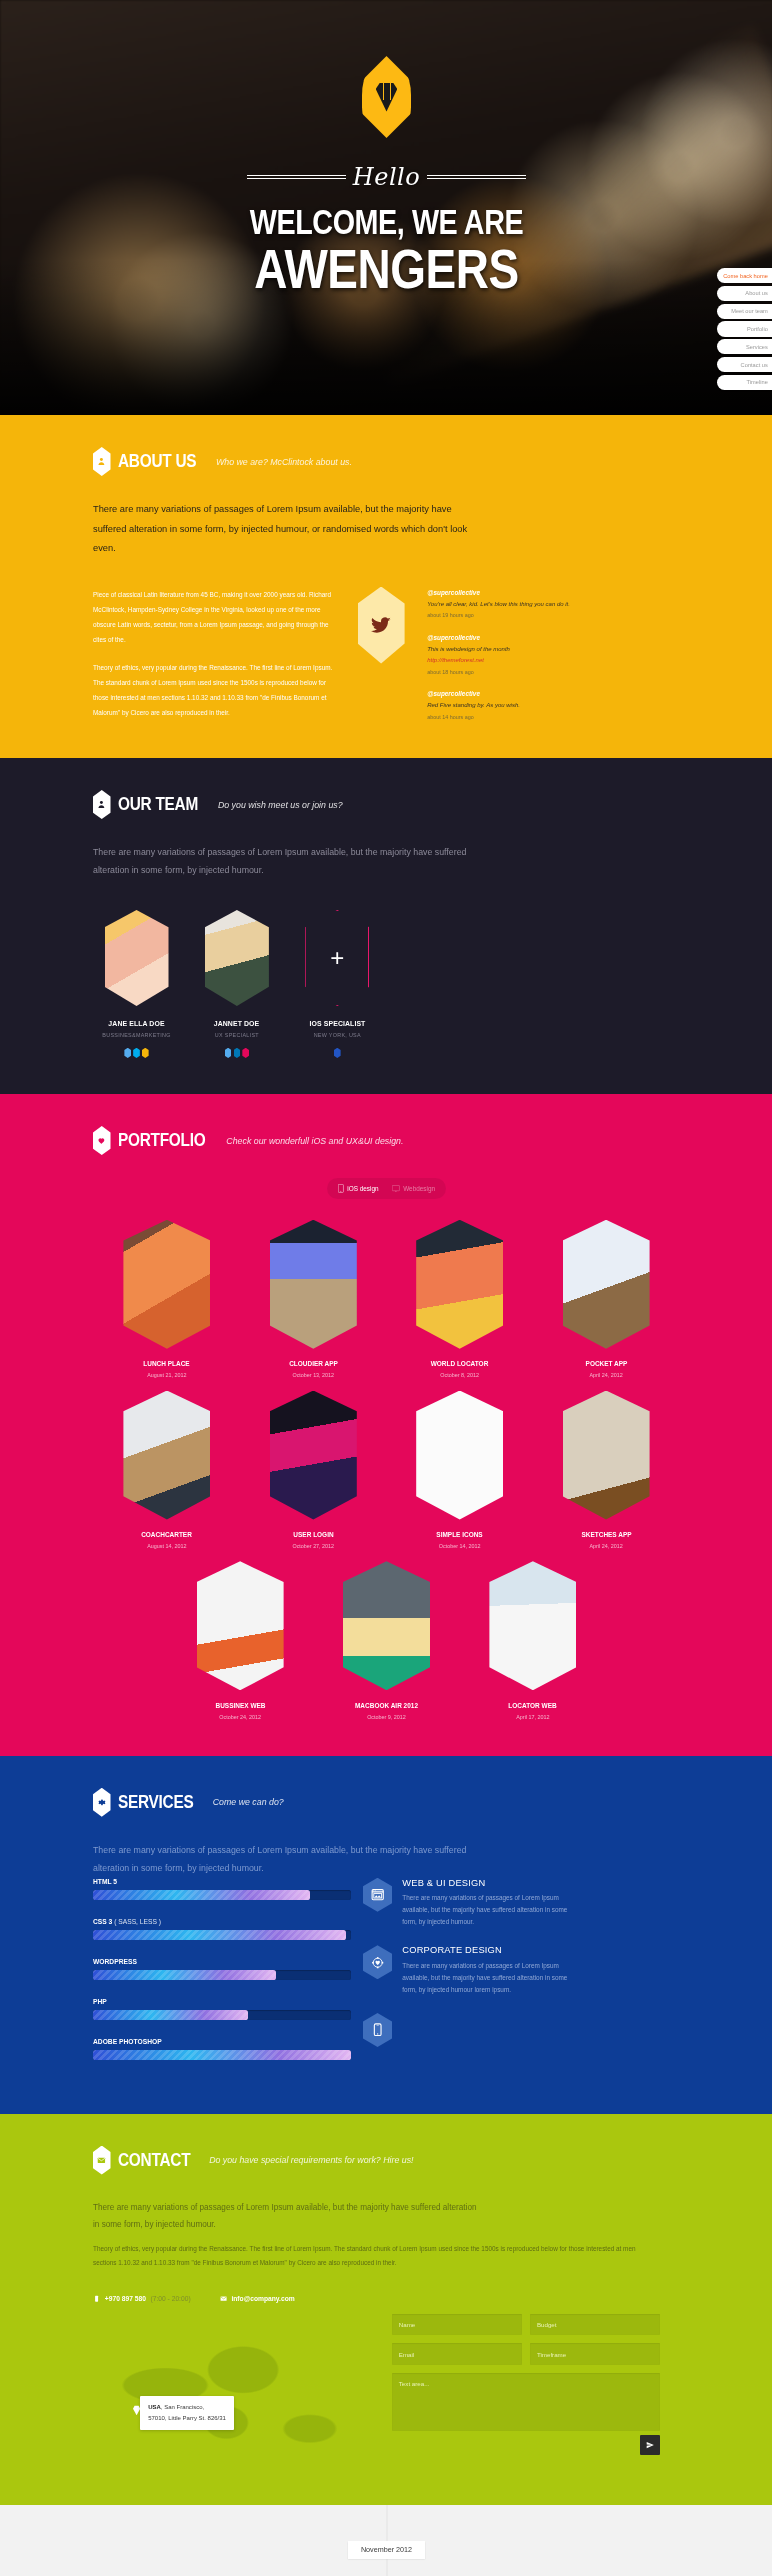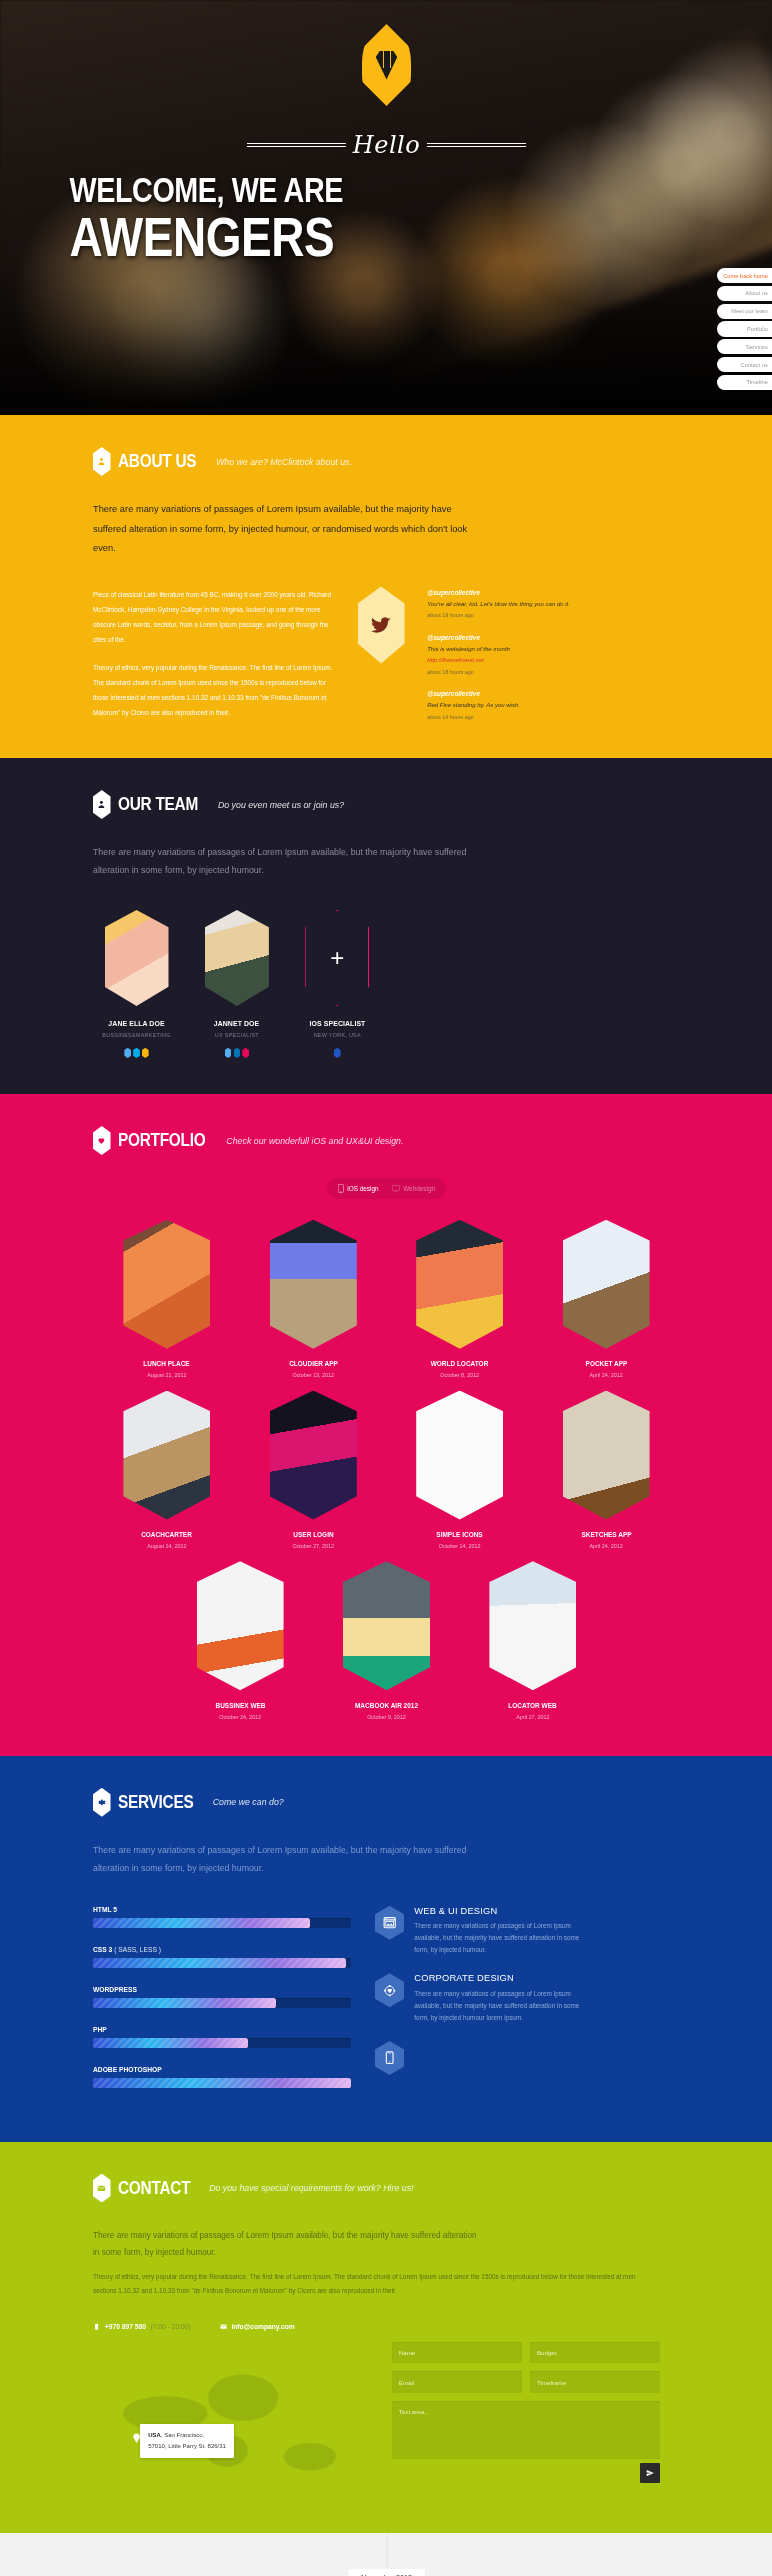--- a/index.html
+++ b/index.html
@@ -18,21 +18,21 @@
        radial-gradient(circle at 78% 52%, rgba(255,225,170,.40) 0 2.5%, transparent 15%),
        radial-gradient(circle at 88% 40%, rgba(255,235,190,.45) 0 2%, transparent 13%),
        radial-gradient(circle at 95% 32%, rgba(255,240,210,.40) 0 2%, transparent 12%),
        linear-gradient(170deg,#2b211b 0%,#1a1310 38%,#0b0806 100%);
      filter:blur(1px);}
   .hero-bridge{position:absolute;right:-31px;top:98px;width:464px;height:216px;
      background:linear-gradient(to top left, rgba(255,190,110,.30), transparent 55%);
      transform:rotate(-20deg);filter:blur(4.6px);}
   .hero-skyline{position:absolute;left:0;bottom:0;width:100%;height:155px;
      background:linear-gradient(to top,rgba(0,0,0,.92),rgba(0,0,0,0));}
-  .hero-inner{position:relative;padding-top:24px;}
+  .hero-inner{position:relative;text-align:center;padding-top:56px;}
   .logo-pin{width:49px;height:82px;margin:0 auto;background:#fdb913;
      border-radius:25px 25px 25px 25px / 40px 40px 31px 31px;
      clip-path:polygon(50% 0%,100% 30%,100% 70%,50% 100%,0 70%,0 30%);
      display:flex;align-items:center;justify-content:center;}
   .logo-diamond{width:21.6px;height:29px;background:#1a1a1a;
      clip-path:polygon(0 22%,20% 0,80% 0,100% 22%,50% 100%);position:relative;}
   .logo-diamond:before,.logo-diamond:after{content:"";position:absolute;top:0;bottom:40%;width:0.5px;background:#fdb913;}
   .logo-diamond:before{left:33%;} .logo-diamond:after{left:66%;}
   .hello-row{display:flex;align-items:center;justify-content:center;gap:7.2px;margin-top:27px;}
   .hello-rule{width:99px;height:4.1px;border-top:1px solid #fff;border-bottom:1px solid #fff;}
@@ -122,21 +122,21 @@
   .t9{background:linear-gradient(175deg,#515b66 0 48%,#eceff2 48% 100%);}
   .t10{background:linear-gradient(170deg,#f4f4f4 0 58%,#e8622c 58% 78%,#f4f4f4 78% 100%);}
   .t11{background:linear-gradient(180deg,#5c6770 0 44%,#f3dd9b 44% 74%,#1aa57a 74% 100%);}
   .t12{background:linear-gradient(178deg,#d8e5ee 0 34%,#f6f6f6 34% 100%);}
   .pf-name{margin-top:10.3px;font-size:7.2px;font-weight:bold;transform:scaleX(.9);}
   .pf-date{margin-top:4.1px;font-size:5.4px;color:rgba(255,255,255,.68);}
 
   
   #services{background:#0d3d96;color:#fff;}
   #services .sec-lead{color:#7e9ad0;}
-  .sv-cols{display:flex;gap:24px;margin-top:28px;}
+  .sv-cols{display:flex;gap:12px;}
   .skills{width:258px;}
   .skill{margin-bottom:17.5px;}
   .skill-label{font-size:6.7px;font-weight:bold;margin-bottom:5.2px;}
   .skill-label em{font-style:normal;font-weight:normal;opacity:.85;}
   .skill-track{height:10.3px;border-radius:2.6px;background:#0a2f74;box-shadow:inset 0 0.5px 1px rgba(0,0,0,.4);}
   .skill-fill{height:100%;border-radius:2.6px;
      background-image:linear-gradient(90deg,#2f4fd6,#2db6f0 38%,#8f6fe0 72%,#e3b6f2),
        repeating-linear-gradient(135deg,rgba(255,255,255,.14) 0 2.6px,transparent 2.6px 5.2px);
      background-blend-mode:overlay;}
   .sv-list{width:289px;}
@@ -259,21 +259,21 @@
 <section class="sec" id="team">
   <div class="wrap">
     <div class="sec-head">
       <div class="badge">
         <svg viewBox="0 0 24 24" fill="#1d1b29">
             <circle cx="12" cy="7" r="4"></circle>
             <path d="M4 22c0-5 4-8 8-8s8 3 8 8z"></path>
           </svg>
       </div>
       <div class="sec-title">OUR TEAM</div>
-      <div class="sec-sub">Do you even meet us or join us?</div>
+      <div class="sec-sub">Do you wish meet us or join us?</div>
     </div>
     <p class="sec-lead">There are many variations of passages of Lorem Ipsum available, but the majority have suffered alteration in some form, by injected humour.</p>
     <div class="team-grid" id="team-grid">
         <div class="member">
           <div class="m-photo">
             <i class="p2"></i>
           </div>
           <div class="m-name">JANE ELLA DOE</div>
           <div class="m-role">BUSSINES&amp;MARKETING</div>
           <div class="m-social">

